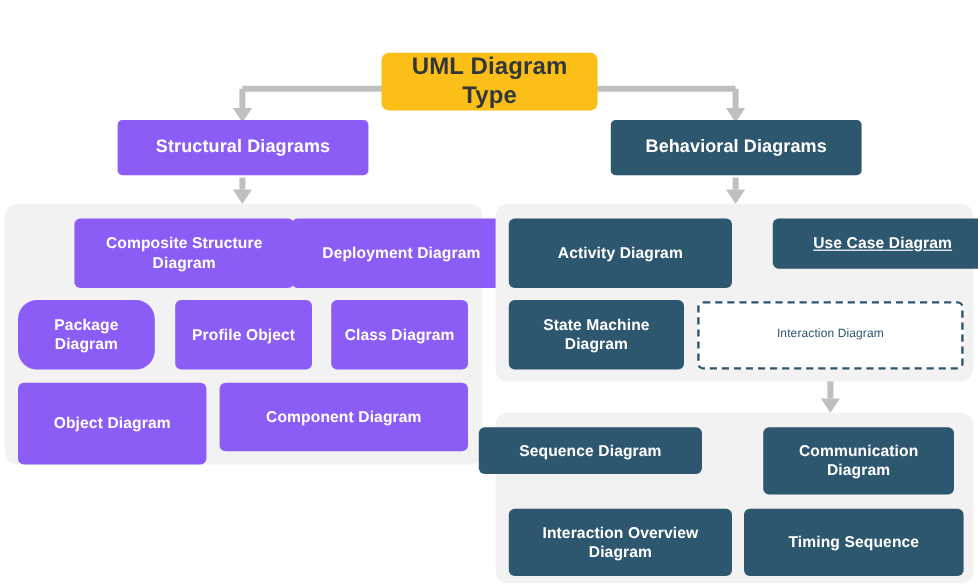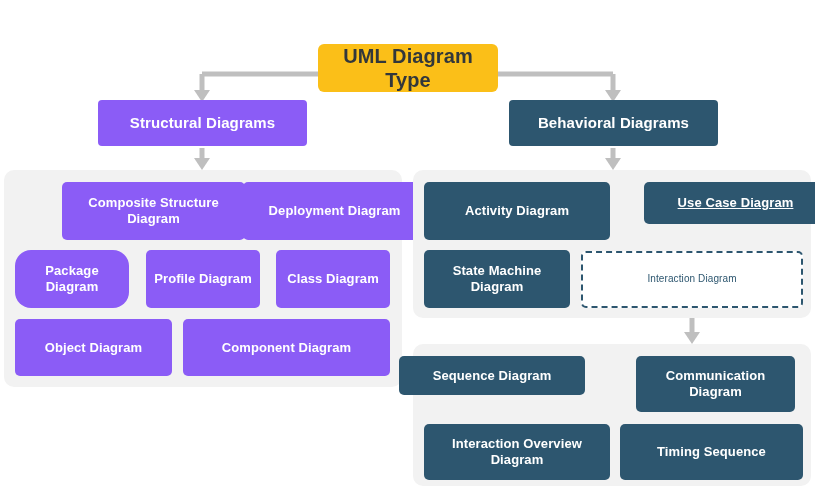--- a/index.html
+++ b/index.html
@@ -129,25 +129,25 @@
   <div class="node node-navy branch-label" style="left:509px; top:100px; width:209px; height:46px;">Behavioral Diagrams</div>
 
   <div class="panel" style="left:4px; top:170px; width:398px; height:217px;"></div>
 
   <div class="node node-teal leaf" style="left:15px; top:182px; width:183px; height:58px;margin-left:47px;">Composite Structure Diagram</div>
 
   <div class="node node-teal leaf" style="left:207px; top:182px; width:183px; height:58px;margin-left:36px;">Deployment Diagram</div>
 
   <div class="node node-teal leaf" style="left:15px; top:250px; width:114px; height:58px;border-radius:16px;">Package Diagram</div>
 
-  <div class="node node-teal leaf" style="left:146px; top:250px; width:114px; height:58px;">Profile Diagram</div>
+  <div class="node node-teal leaf" style="left:146px; top:250px; width:114px; height:58px;">Profile Object</div>
 
   <div class="node node-teal leaf" style="left:276px; top:250px; width:114px; height:58px;text-align:center;">Class Diagram</div>
 
-  <div class="node node-teal leaf" style="left:15px; top:319px; width:157px; height:57px;text-align:right;">Object Diagram</div>
+  <div class="node node-teal leaf" style="left:15px; top:319px; width:157px; height:68px;text-align:right;">Object Diagram</div>
 
   <div class="node node-teal leaf" style="left:183px; top:319px; width:207px; height:57px;">Component Diagram</div>
 
   <div class="panel" style="left:413px; top:170px; width:398px; height:148px;"></div>
 
   <div class="node node-navy leaf" style="left:424px; top:182px; width:186px; height:58px;">Activity Diagram</div>
 
   <div class="node node-navy leaf" style="left:644px; top:182px; width:183px; height:42px;text-decoration:underline;">Use Case Diagram</div>
 
   <div class="node node-navy leaf" style="left:424px; top:250px; width:146px; height:58px;">State Machine Diagram</div>

